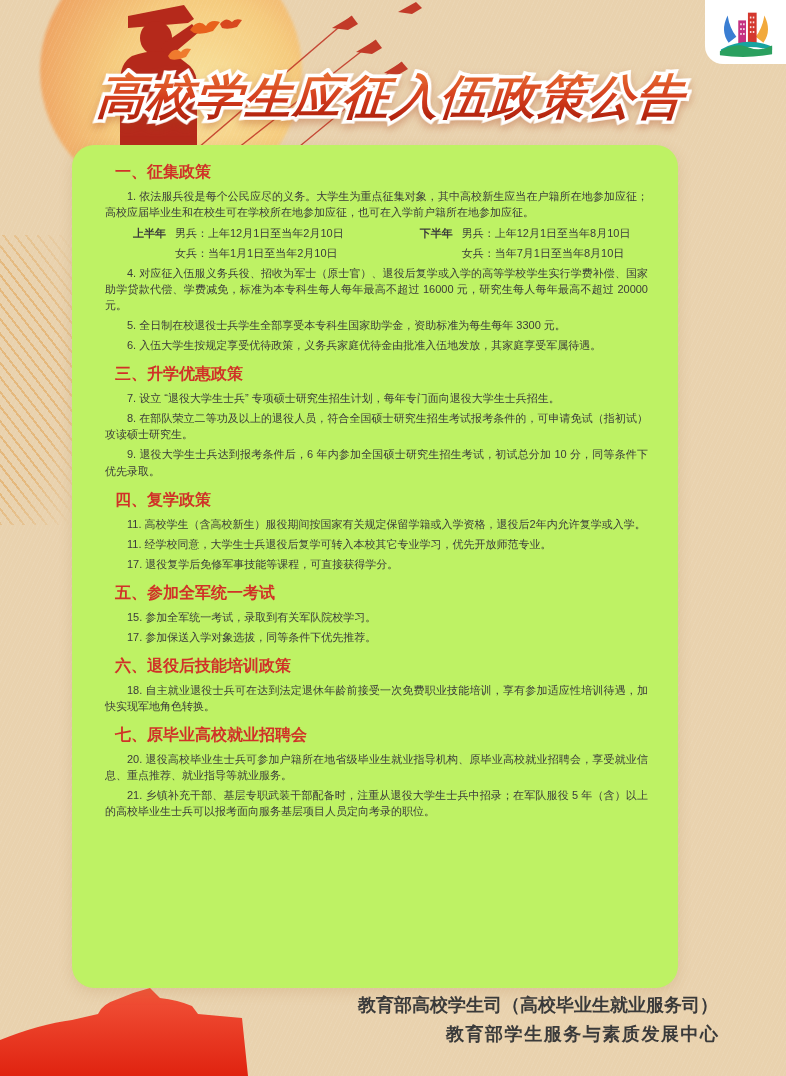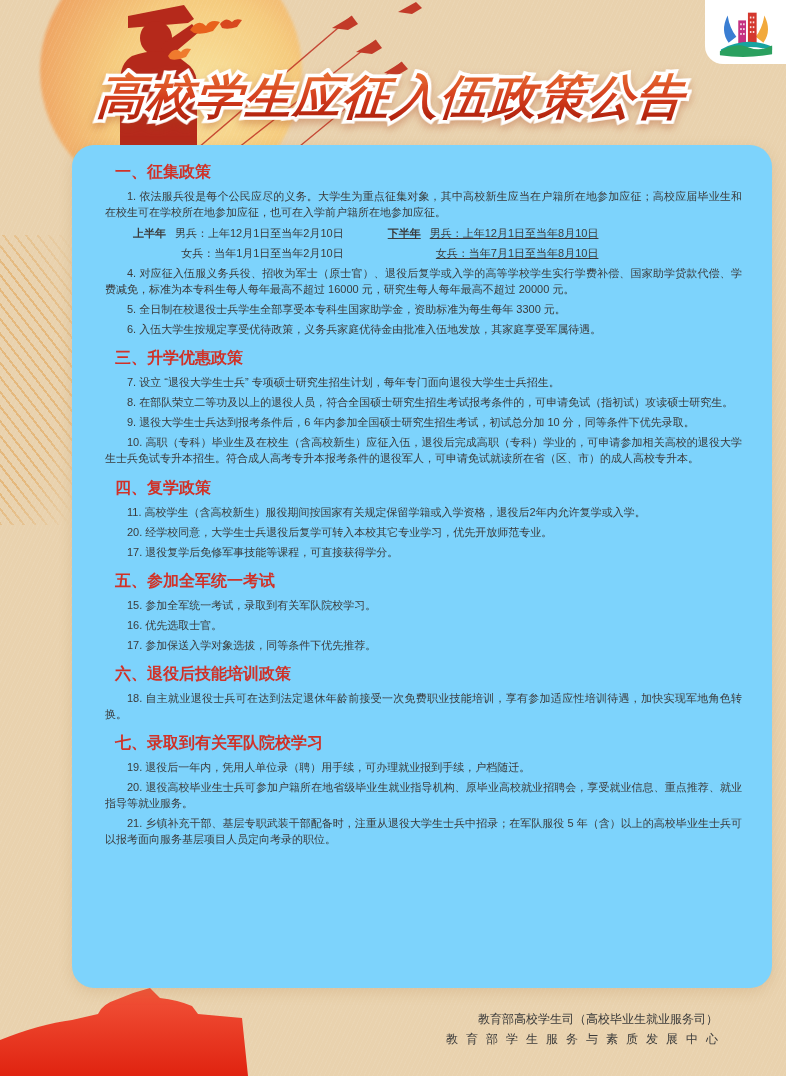--- a/index.html
+++ b/index.html
@@ -25,36 +25,36 @@
     border-radius:0 0 0 18px;z-index:5;display:flex;align-items:center;justify-content:center;}
   
   .title-wrap{position:absolute;left:0;right:4px;top:66px;height:70px;text-align:center;z-index:4;
     font-weight:bold;font-style:italic;font-size:47px;letter-spacing:2px;transform:skewX(-4deg);}
   .title-layer{position:absolute;left:0;right:0;top:0;white-space:nowrap;}
   .title-stroke{-webkit-text-stroke:7px #ffffff;color:#fff;
     filter:drop-shadow(0 4px 4px rgba(170,60,20,.35));}
   .title-fill{background:linear-gradient(180deg,#ee7a38 0%,#d23b1c 52%,#9e1506 100%);
     -webkit-background-clip:text;background-clip:text;color:transparent;}
   
-  .card{position:absolute;left:72px;top:145px;width:700px;height:843px;background:#7dd3fc;
+  .card{position:absolute;left:72px;top:145px;width:606px;height:843px;background:#bef264;
     border-radius:22px;box-sizing:border-box;padding:14px 30px 0 33px;z-index:3;overflow:hidden;
     box-shadow:0 4px 14px rgba(160,110,50,.18);}
   .sec-title{color:#d03228;font-size:16px;font-weight:bold;margin:11px 0 5px 10px;}
   .sec:first-child .sec-title{margin-top:3px;}
   .para{font-size:11px;color:#3b3b3b;line-height:1.46;margin:4px 0;text-indent:2em;
     text-align:justify;}
   .schedule{display:flex;font-size:11px;color:#3b3b3b;margin:5px 0 2px 28px;line-height:1.5;}
-  .sch-col{display:grid;grid-template-columns:auto auto;column-gap:9px;row-gap:3px;text-align:right;}
-  .sch-col + .sch-col{margin-left:44px;text-decoration:underline;}
+  .sch-col{display:grid;grid-template-columns:auto auto;column-gap:9px;row-gap:3px;}
+  .sch-col + .sch-col{margin-left:76px;}
   .sch-label{font-weight:bold;grid-column:1;grid-row:1;}
   .sch-line1{grid-column:2;grid-row:1;}
   .sch-line2{grid-column:2;grid-row:2;}
   
   .footer{position:absolute;right:68px;bottom:26px;z-index:4;color:#3a3a3a;text-align:right;
-    font-weight:normal;font-size:12px;line-height:1.65;}
+    font-weight:bold;font-size:18px;line-height:1.65;}
   .footer-line2{display:block;width:272px;margin-left:auto;text-align:justify;
     text-align-last:justify;}
 </style>
 </head>
 <body>
 
 <div class="poster">
 
   <div class="sun"></div>
 
@@ -155,45 +155,42 @@
       <p class="para">4. 对应征入伍服义务兵役、招收为军士（原士官）、退役后复学或入学的高等学校学生实行学费补偿、国家助学贷款代偿、学费减免，标准为本专科生每人每年最高不超过 16000 元，研究生每人每年最高不超过 20000 元。</p>
       <p class="para">5. 全日制在校退役士兵学生全部享受本专科生国家助学金，资助标准为每生每年 3300 元。</p>
       <p class="para">6. 入伍大学生按规定享受优待政策，义务兵家庭优待金由批准入伍地发放，其家庭享受军属待遇。</p>
     </section>
 
     <section class="sec">
       <h2 class="sec-title">三、升学优惠政策</h2>
       <p class="para">7. 设立 “退役大学生士兵” 专项硕士研究生招生计划，每年专门面向退役大学生士兵招生。</p>
       <p class="para">8. 在部队荣立二等功及以上的退役人员，符合全国硕士研究生招生考试报考条件的，可申请免试（指初试）攻读硕士研究生。</p>
       <p class="para">9. 退役大学生士兵达到报考条件后，6 年内参加全国硕士研究生招生考试，初试总分加 10 分，同等条件下优先录取。</p>
-      <p class="para">10. 高职（专科）毕业生及在校生（含高校新生）应征入伍，退役后完成高职（专科）学业的，可申请参加相关高校的退役大学生士兵免试专升本招生。符合成人高考专升本报考条件的退役军人，可申请免试就读所在省（区、市）的成人高校专升本。</p>
     </section>
 
     <section class="sec">
       <h2 class="sec-title">四、复学政策</h2>
       <p class="para">11. 高校学生（含高校新生）服役期间按国家有关规定保留学籍或入学资格，退役后2年内允许复学或入学。</p>
-      <p class="para">20. 经学校同意，大学生士兵退役后复学可转入本校其它专业学习，优先开放师范专业。</p>
+      <p class="para">11. 经学校同意，大学生士兵退役后复学可转入本校其它专业学习，优先开放师范专业。</p>
       <p class="para">17. 退役复学后免修军事技能等课程，可直接获得学分。</p>
     </section>
 
     <section class="sec">
       <h2 class="sec-title">五、参加全军统一考试</h2>
       <p class="para">15. 参加全军统一考试，录取到有关军队院校学习。</p>
-      <p class="para">16. 优先选取士官。</p>
       <p class="para">17. 参加保送入学对象选拔，同等条件下优先推荐。</p>
     </section>
 
     <section class="sec">
       <h2 class="sec-title">六、退役后技能培训政策</h2>
       <p class="para">18. 自主就业退役士兵可在达到法定退休年龄前接受一次免费职业技能培训，享有参加适应性培训待遇，加快实现军地角色转换。</p>
     </section>
 
     <section class="sec">
-      <h2 class="sec-title">七、录取到有关军队院校学习</h2>
-      <p class="para">19. 退役后一年内，凭用人单位录（聘）用手续，可办理就业报到手续，户档随迁。</p>
+      <h2 class="sec-title">七、原毕业高校就业招聘会</h2>
       <p class="para">20. 退役高校毕业生士兵可参加户籍所在地省级毕业生就业指导机构、原毕业高校就业招聘会，享受就业信息、重点推荐、就业指导等就业服务。</p>
       <p class="para">21. 乡镇补充干部、基层专职武装干部配备时，注重从退役大学生士兵中招录；在军队服役 5 年（含）以上的高校毕业生士兵可以报考面向服务基层项目人员定向考录的职位。</p>
 
     </section>
 
   </div>
 
   <div class="footer">
     <span class="footer-line1">教育部高校学生司（高校毕业生就业服务司）</span>
     <span class="footer-line2">教育部学生服务与素质发展中心</span>

